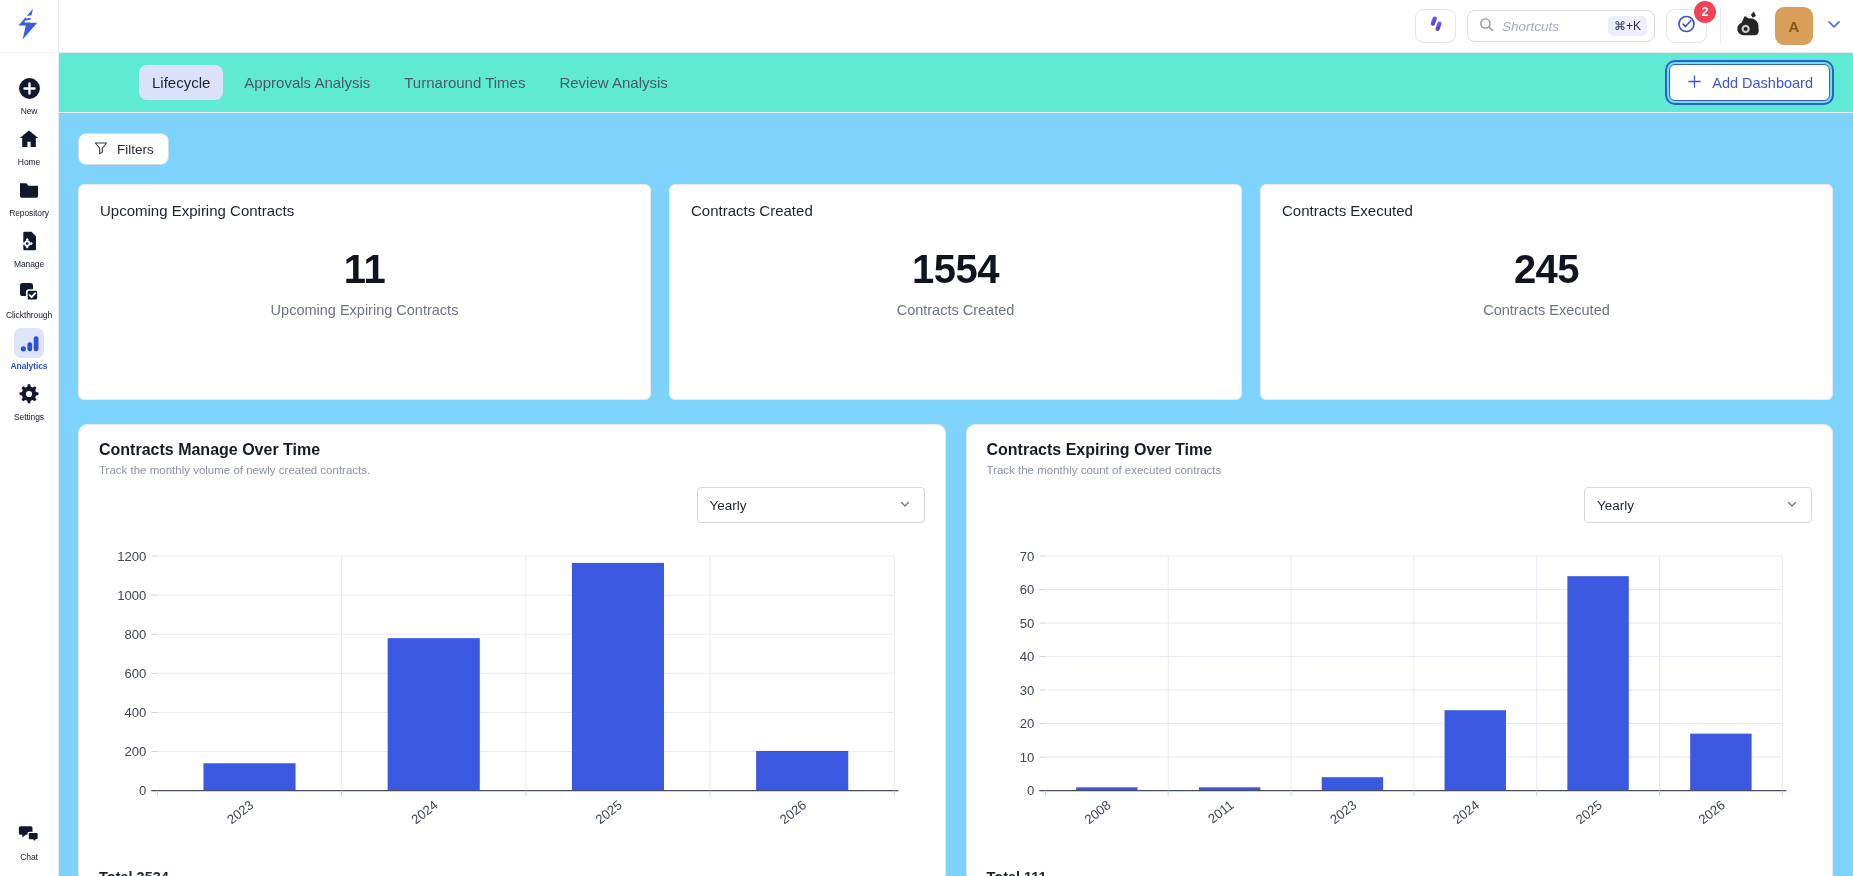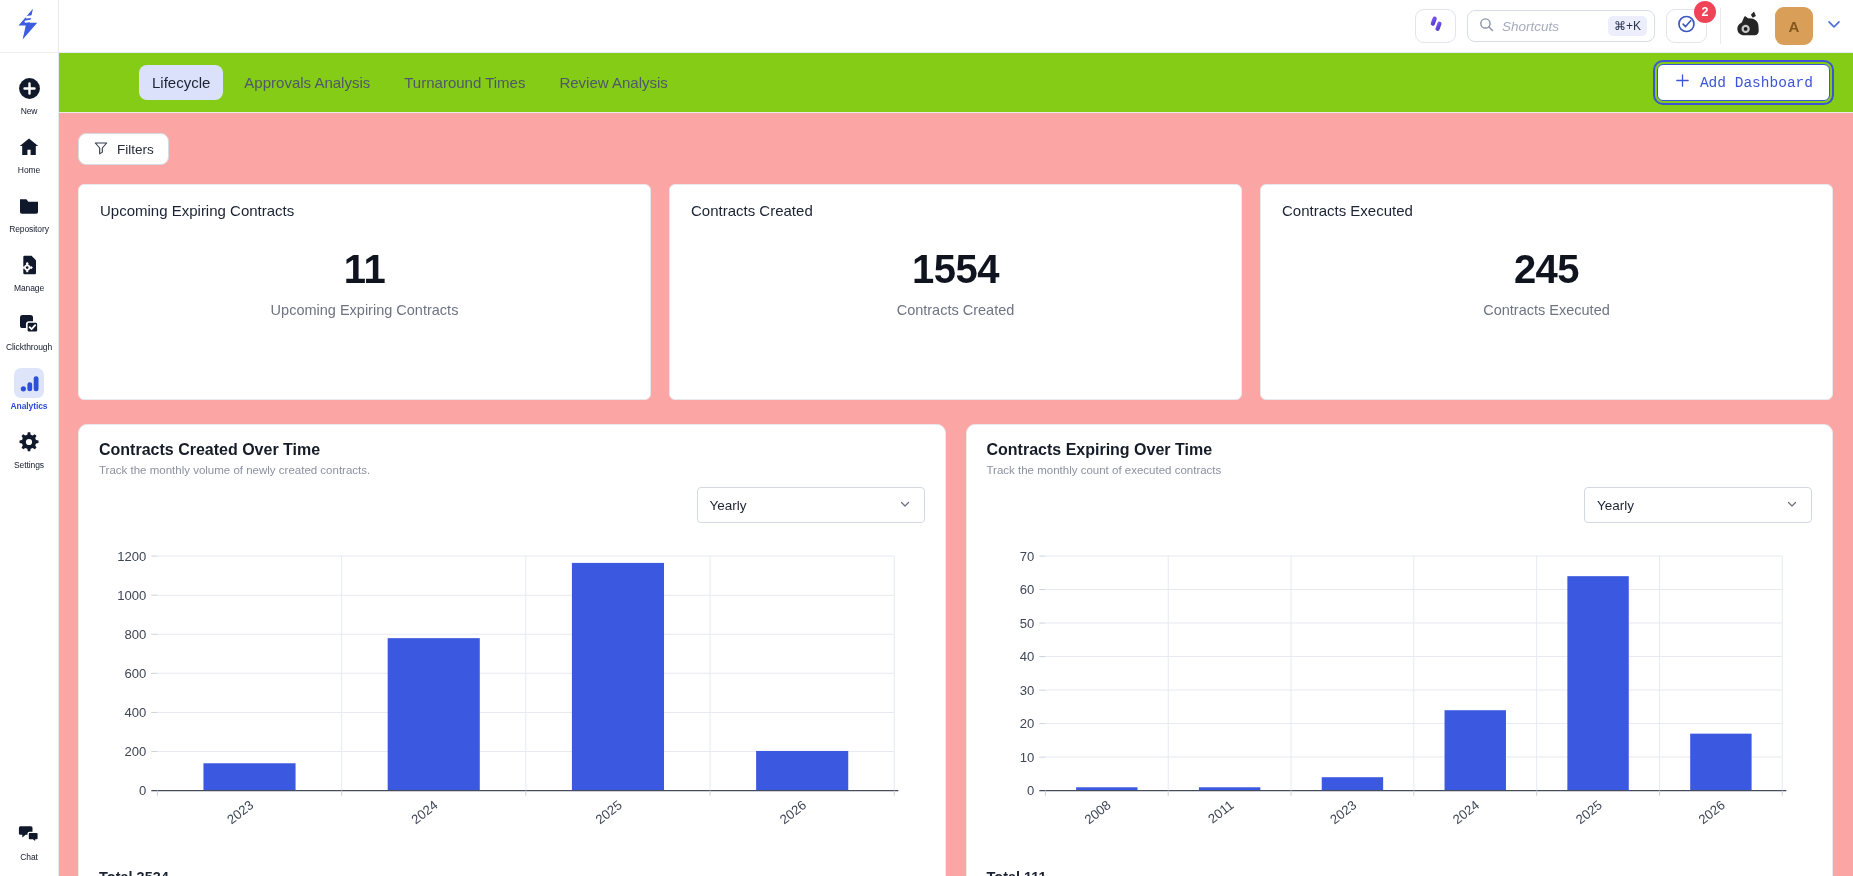--- a/index.html
+++ b/index.html
@@ -5,21 +5,21 @@
   * { margin:0; padding:0; box-sizing:border-box; }
   html,body { width:1853px; height:876px; overflow:hidden; background:#fff;
     font-family:"Liberation Sans", sans-serif; color:#1b2333; }
   .app { display:flex; width:100%; height:100%; }
 
   
   .sidebar { width:59px; height:100%; border-right:1px solid #e8eaee; background:#fff;
     display:flex; flex-direction:column; align-items:center; flex-shrink:0; }
   .logo-box { height:53px; width:100%; display:flex; align-items:center; justify-content:center;
     border-bottom:1px solid #eef0f3; }
-  .nav { display:flex; flex-direction:column; align-items:flex-start; gap:16px; margin-top:20px; width:100%; }
+  .nav { display:flex; flex-direction:column; align-items:flex-start; gap:8px; margin-top:20px; width:100%; }
   .nav-item { display:flex; flex-direction:column; align-items:center; gap:3px; width:100%; cursor:pointer; }
   .nav-item .lbl { font-size:8.5px; color:#141b2d; letter-spacing:-0.1px; }
   .nav-item.active .lbl { color:#2c4fd7; font-weight:bold; }
   .icon-wrap { width:30px; height:30px; display:flex; align-items:center; justify-content:center; border-radius:7px; }
   .nav-item.active .icon-wrap { background:#dee5fb; }
   .chat-item { margin-top:auto; margin-bottom:14px; }
 
   
   .main { flex:1; display:flex; flex-direction:column; min-width:0; }
   .topbar { height:53px; border-bottom:1px solid #e8eaee; background:#fff;
@@ -35,32 +35,32 @@
   .kbd { background:#eceefb; border-radius:5px; font-size:12px; color:#2a3350; padding:3px 6px; font-style:normal; }
   .tasks-btn { width:41px; }
   .badge { position:absolute; top:-9px; right:-10px; min-width:22px; height:22px; border-radius:11px;
     background:#ef4458; color:#fff; font-size:12.5px; font-weight:bold;
     display:flex; align-items:center; justify-content:center; }
   .vdiv { width:1px; height:36px; background:#e8eaee; margin:0 2px; }
   .avatar { width:38px; height:38px; border-radius:9px; background:#d99e58; display:flex;
     align-items:center; justify-content:center; font-size:15px; font-weight:bold; color:#84571c; cursor:pointer; }
 
   
-  .tabrow { height:60px; border-bottom:1px solid #e8eaee; background:#84cc16; display:flex;
+  .tabrow { height:60px; border-bottom:1px solid #e8eaee; background:#5eead4; display:flex;
     align-items:center; padding:0 19px 0 80px; gap:8px; flex-shrink:0; }
   .tab { font-size:15px; color:#50576a; padding:9px 13px; border-radius:8px; cursor:pointer; white-space:nowrap; }
   .tab.active { background:#dbe1fa; color:#1c2433; font-weight:500; }
   .add-dash { margin-left:auto; display:flex; align-items:center; gap:9px; background:#fff;
     border:1.5px solid #3c55d6; color:#3c55d6; font-size:14.5px; font-weight:500;
     border-radius:6px; padding:0 16px; height:37px; cursor:pointer;
     outline:2.5px solid #3c55d6; outline-offset:2.5px; margin-right:4px;
-    font-family:Liberation Mono, monospace; }
+    font-family:Liberation Sans, sans-serif; }
 
   
-  .content { flex:1; background:#fca5a5; padding:20px 20px 0 19px; overflow:hidden; }
+  .content { flex:1; background:#7dd3fc; padding:20px 20px 0 19px; overflow:hidden; }
   .filters-btn { display:inline-flex; align-items:center; gap:8px; background:#fff;
     border:1px solid #d6dae2; border-radius:8px; height:32px; padding:0 14px;
     font-size:13.5px; color:#242b3a; cursor:pointer; font-family:"Liberation Sans", sans-serif; }
 
   .stats-row { display:grid; grid-template-columns:1fr 1fr 1fr; gap:18px; margin-top:19px; }
   .stat-card { background:#fff; border:1px solid #e7e9ee; border-radius:6px; height:216px; padding:17px 21px; }
   .stat-title { font-size:15px; font-weight:500; color:#1b2333; }
   .stat-body { display:flex; flex-direction:column; align-items:center; margin-top:29px; }
   .stat-value { font-size:40px; font-weight:600; color:#10141f; letter-spacing:-0.5px; line-height:1.05; }
   .stat-sub { font-size:14.5px; color:#6d7482; margin-top:12px; }
@@ -283,21 +283,21 @@
             <div class="stat-sub">Contracts Executed</div>
           </div>
         </div>
       </div>
 
       
       <div class="charts-row">
 
         <div class="chart-card">
           <div>
-            <div class="chart-title">Contracts Created Over Time</div>
+            <div class="chart-title">Contracts Manage Over Time</div>
             <div class="chart-sub">Track the monthly volume of newly created contracts.</div>
           </div>
           <div class="select">
             <span>Yearly</span>
             <span>
               <svg width="14" height="14" viewBox="0 0 24 24" fill="none" stroke="#6b7280" stroke-width="2.2" stroke-linecap="round" stroke-linejoin="round">
                   <path d="m6 9.5 6 6 6-6"></path>
                 </svg>
             </span>
           </div>

